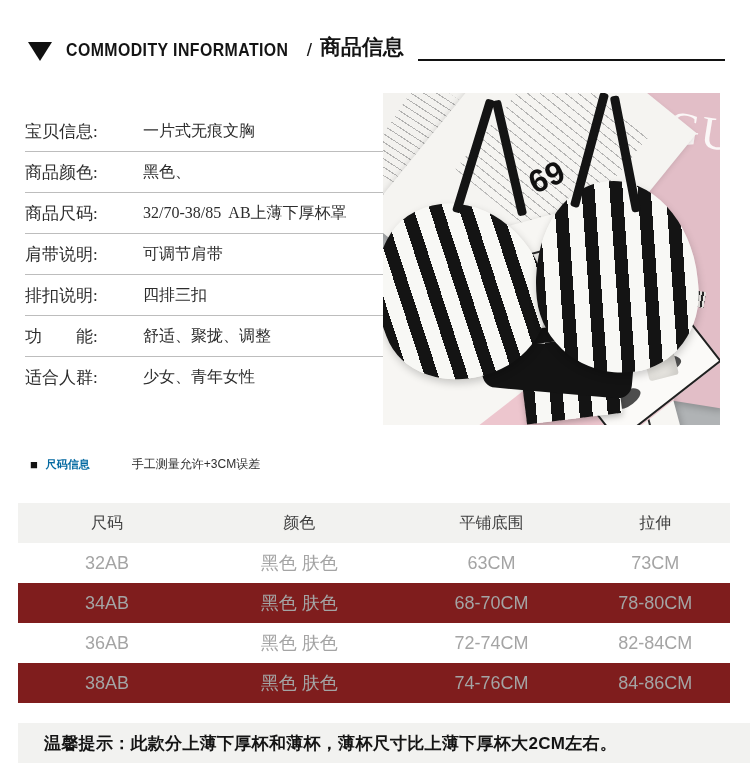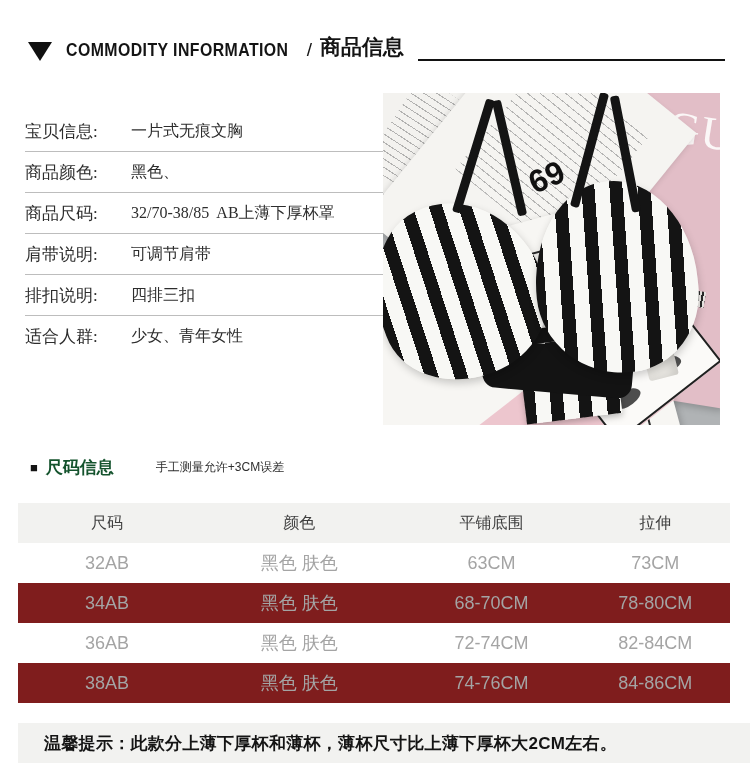--- a/index.html
+++ b/index.html
@@ -13,21 +13,21 @@
   .hdr-en { font-size:18px; font-weight:700; letter-spacing:.5px; color:#141414; transform:scaleX(.88); transform-origin:left center; white-space:nowrap; }
   .hdr-sep { font-size:19px; font-weight:400; color:#141414; margin:0 8px 0 -12px; }
   .hdr-zh { font-size:21px; font-weight:700; color:#141414; white-space:nowrap; }
   .hdr-line { flex:1; height:2px; background:#121212; margin-left:14px; }
 
   
   .info { position:absolute; left:25px; top:111px; width:360px; font-family:"Liberation Serif", serif; }
   .info-row { display:flex; align-items:center; height:41px; border-bottom:1px solid #bdbdbd; }
   .info-row:last-child { border-bottom:none; }
   .info-lab { width:100px; font-size:17px; color:#2d2d2d; white-space:pre; flex-shrink:0; }
-  .info-val { font-size:16px; color:#2d2d2d; white-space:pre; margin-left:6px; }
+  .info-val { font-size:16px; color:#2d2d2d; white-space:pre; margin-left:18px; }
 
   
   .photo { position:absolute; left:383px; top:93px; width:337px; height:332px; background:#b0b3b5; overflow:hidden; }
   .photo div { position:absolute; }
   .ph-sheet-top { left:-35px; top:-75px; width:255px; height:215px; background:#f3f2ef; transform:rotate(33deg); box-shadow:2px 3px 6px rgba(0,0,0,.18); }
   .ph-textlines { left:55px; top:95px; width:160px; height:105px; background:repeating-linear-gradient(0deg,#8f8f8f 0 1px, transparent 1px 7px); opacity:.65; }
   .ph-dark-mag { left:192px; top:-28px; width:135px; height:78px; background:#1b1b1d; transform:rotate(10deg); }
   .ph-pink-mag { left:228px; top:-8px; width:140px; height:315px; background:#e2bec7; transform:rotate(9deg); box-shadow:-3px 3px 7px rgba(0,0,0,.2); }
   .ph-ogue { position:absolute; top:18px; left:4px; font-family:"Liberation Serif", serif; font-size:46px; color:#fbf7f7; letter-spacing:1px; }
   .ph-barcode { left:286px; top:196px; width:36px; height:16px; background:repeating-linear-gradient(90deg,#2a2a2a 0 2px,#ece9e6 2px 4px); transform:rotate(10deg); }
@@ -51,21 +51,21 @@
   .ph-cup-right { left:152px; top:88px; width:162px; height:192px; transform:rotate(-6deg); border-radius:50% 50% 46% 54% / 58% 56% 42% 44%; box-shadow:0 4px 8px rgba(0,0,0,.2); }
   .strap { width:9px; height:118px; background:#141414; border-radius:3px; }
   .st1 { left:86px; top:4px; transform:rotate(17deg); }
   .st2 { left:122px; top:6px; transform:rotate(-13deg); }
   .st3 { left:202px; top:-2px; transform:rotate(15deg); }
   .st4 { left:238px; top:2px; transform:rotate(-11deg); }
 
   
   .size-head { position:absolute; left:30px; top:456px; display:flex; align-items:center; }
   .size-bullet { font-size:13px; color:#141414; margin-right:8px; }
-  .size-title { font-size:17px; font-weight:700; color:#14532d; }
+  .size-title { font-size:11px; font-weight:700; color:#0369a1; }
   .size-note { font-size:12px; color:#2e2e2e; margin-left:42px; }
 
   
   .tbl { position:absolute; left:18px; top:503px; width:712px; border-collapse:collapse; table-layout:fixed; }
   .tbl th, .tbl td { height:40px; text-align:center; font-weight:400; vertical-align:middle; }
   .tbl th { font-size:16px; color:#3f3f3f; background:#f2f2f0; }
   .tbl td { font-size:18px; color:#a4a4a4; }
   .tbl tr.alt td { background:#7f1d1d; }
   .c0 { width:25%; } .c1 { width:29%; } .c2 { width:25%; } .c3 { width:21%; }
 
@@ -99,20 +99,24 @@
       <span class="info-lab">商品尺码:</span>
       <span class="info-val">32/70-38/85  AB上薄下厚杯罩</span>
     </div>
     <div class="info-row">
       <span class="info-lab">肩带说明:</span>
       <span class="info-val">可调节肩带</span>
     </div>
     <div class="info-row">
       <span class="info-lab">排扣说明:</span>
       <span class="info-val">四排三扣</span>
+    </div>
+    <div class="info-row">
+      <span class="info-lab">功　　能:</span>
+      <span class="info-val">舒适、聚拢、调整</span>
     </div>
     <div class="info-row">
       <span class="info-lab">适合人群:</span>
       <span class="info-val">少女、青年女性</span>
     </div>
   </div>
 
   <div class="photo">
     <div class="ph-sheet-top">
       <div class="ph-textlines"></div>

